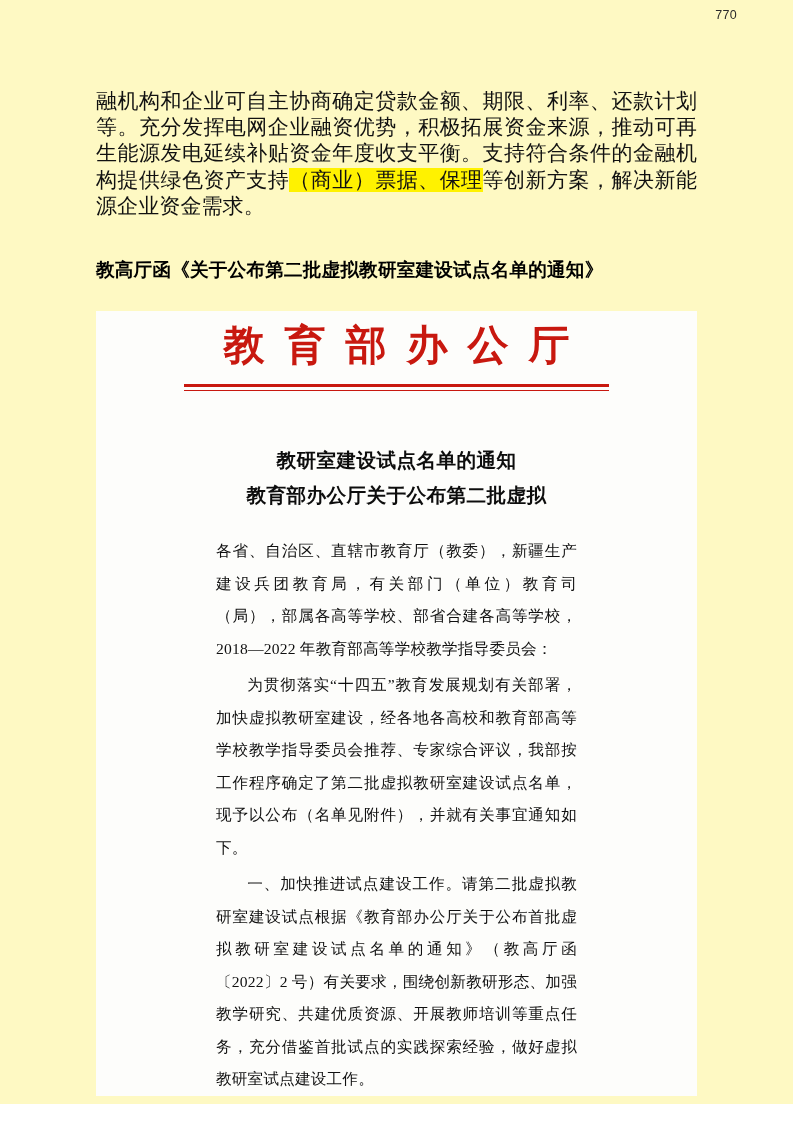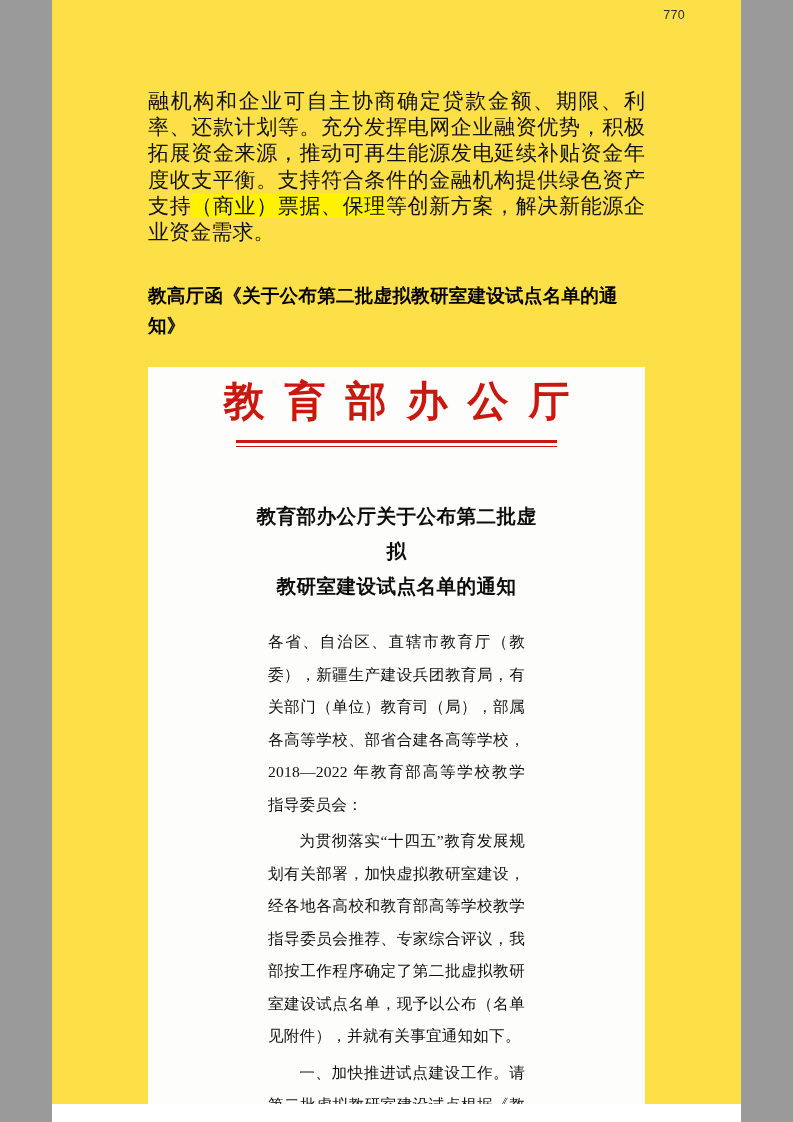--- a/index.html
+++ b/index.html
@@ -5,23 +5,23 @@
   html, body {
     margin: 0;
     padding: 0;
     background: #9a9a9a;
   }
   body {
     font-family: "Liberation Serif", "DejaVu Serif", serif;
   }
   .page {
     position: relative;
-    width: 689px;
+    width: 793px;
     height: 1122px;
-    background: #fde047;
+    background: #fef9c3;
     margin: 0 auto;
     overflow: hidden;
     box-sizing: border-box;
   }
   .page-number {
     position: absolute;
     top: 8px;
     right: 56px;
     font-size: 12.5px;
     color: #2b2b2b;
@@ -150,22 +150,22 @@
 
     <div class="scan">
       <div class="scan-inner">
 
         <div class="gov-title">教育部办公厅</div>
         <div class="gov-rule"></div>
         <div class="gov-rule thin"></div>
 
 
         <div class="notice-title">
+          <div>教研室建设试点名单的通知</div>
           <div>教育部办公厅关于公布第二批虚拟</div>
-          <div>教研室建设试点名单的通知</div>
         </div>
 
         <div class="notice-body">
           <p>各省、自治区、直辖市教育厅（教委），新疆生产建设兵团教育局，有关部门（单位）教育司（局），部属各高等学校、部省合建各高等学校，2018—2022 年教育部高等学校教学指导委员会：</p>
           <p class="ind">为贯彻落实“十四五”教育发展规划有关部署，加快虚拟教研室建设，经各地各高校和教育部高等学校教学指导委员会推荐、专家综合评议，我部按工作程序确定了第二批虚拟教研室建设试点名单，现予以公布（名单见附件），并就有关事宜通知如下。</p>
           <p class="ind"><b>一、加快推进试点建设工作。</b><span>请第二批虚拟教研室建设试点根据《教育部办公厅关于公布首批虚拟教研室建设试点名单的通知》（教高厅函〔2022〕2 号）有关要求，围绕创新教研形态、加强教学研究、共建优质资源、开展教师培训等重点任务，充分借鉴首批试点的实践探索经验，做好虚拟教研室试点建设工作。</span></p>
 
         </div>
 
       </div>

